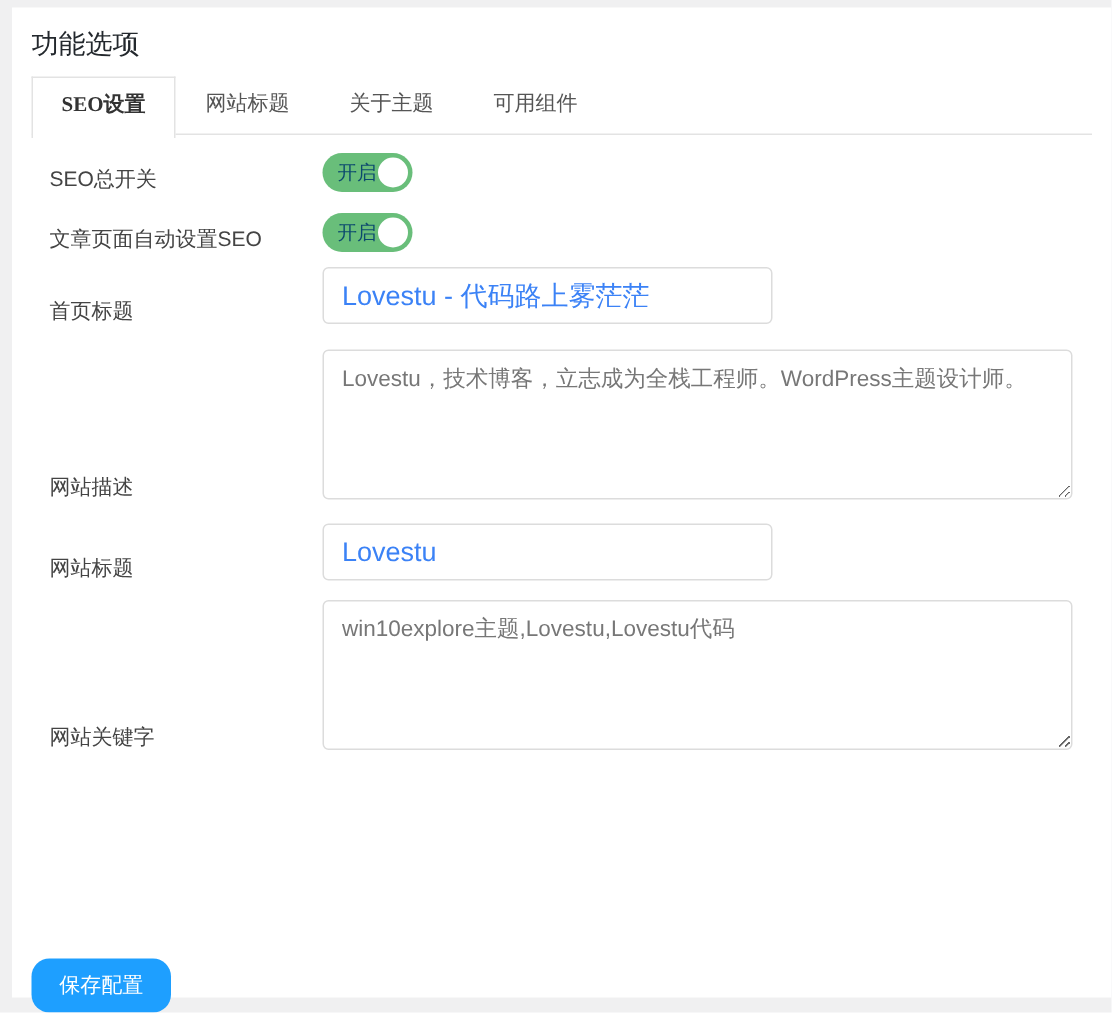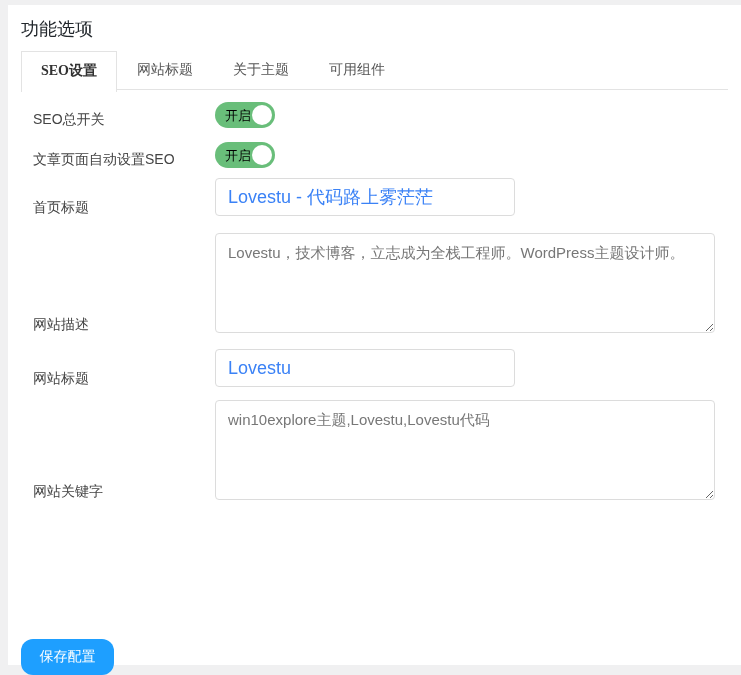--- a/index.html
+++ b/index.html
@@ -87,21 +87,21 @@
     width:60px;height:26px;
     border-radius:13px;
     background:var(--toggle-on);
     cursor:pointer;
     flex:0 0 auto;
   }
   .toggle .on-text{
     position:absolute;
     left:10px;top:50%;
     transform:translateY(-50%);
-    color:#000000;
+    color:#0c4a6e;
     font-size:13px;
     line-height:13px;
     white-space:nowrap;
   }
   .toggle .knob{
     position:absolute;
     right:3px;top:3px;
     width:20px;height:20px;
     border-radius:50%;
     background:#fff;

